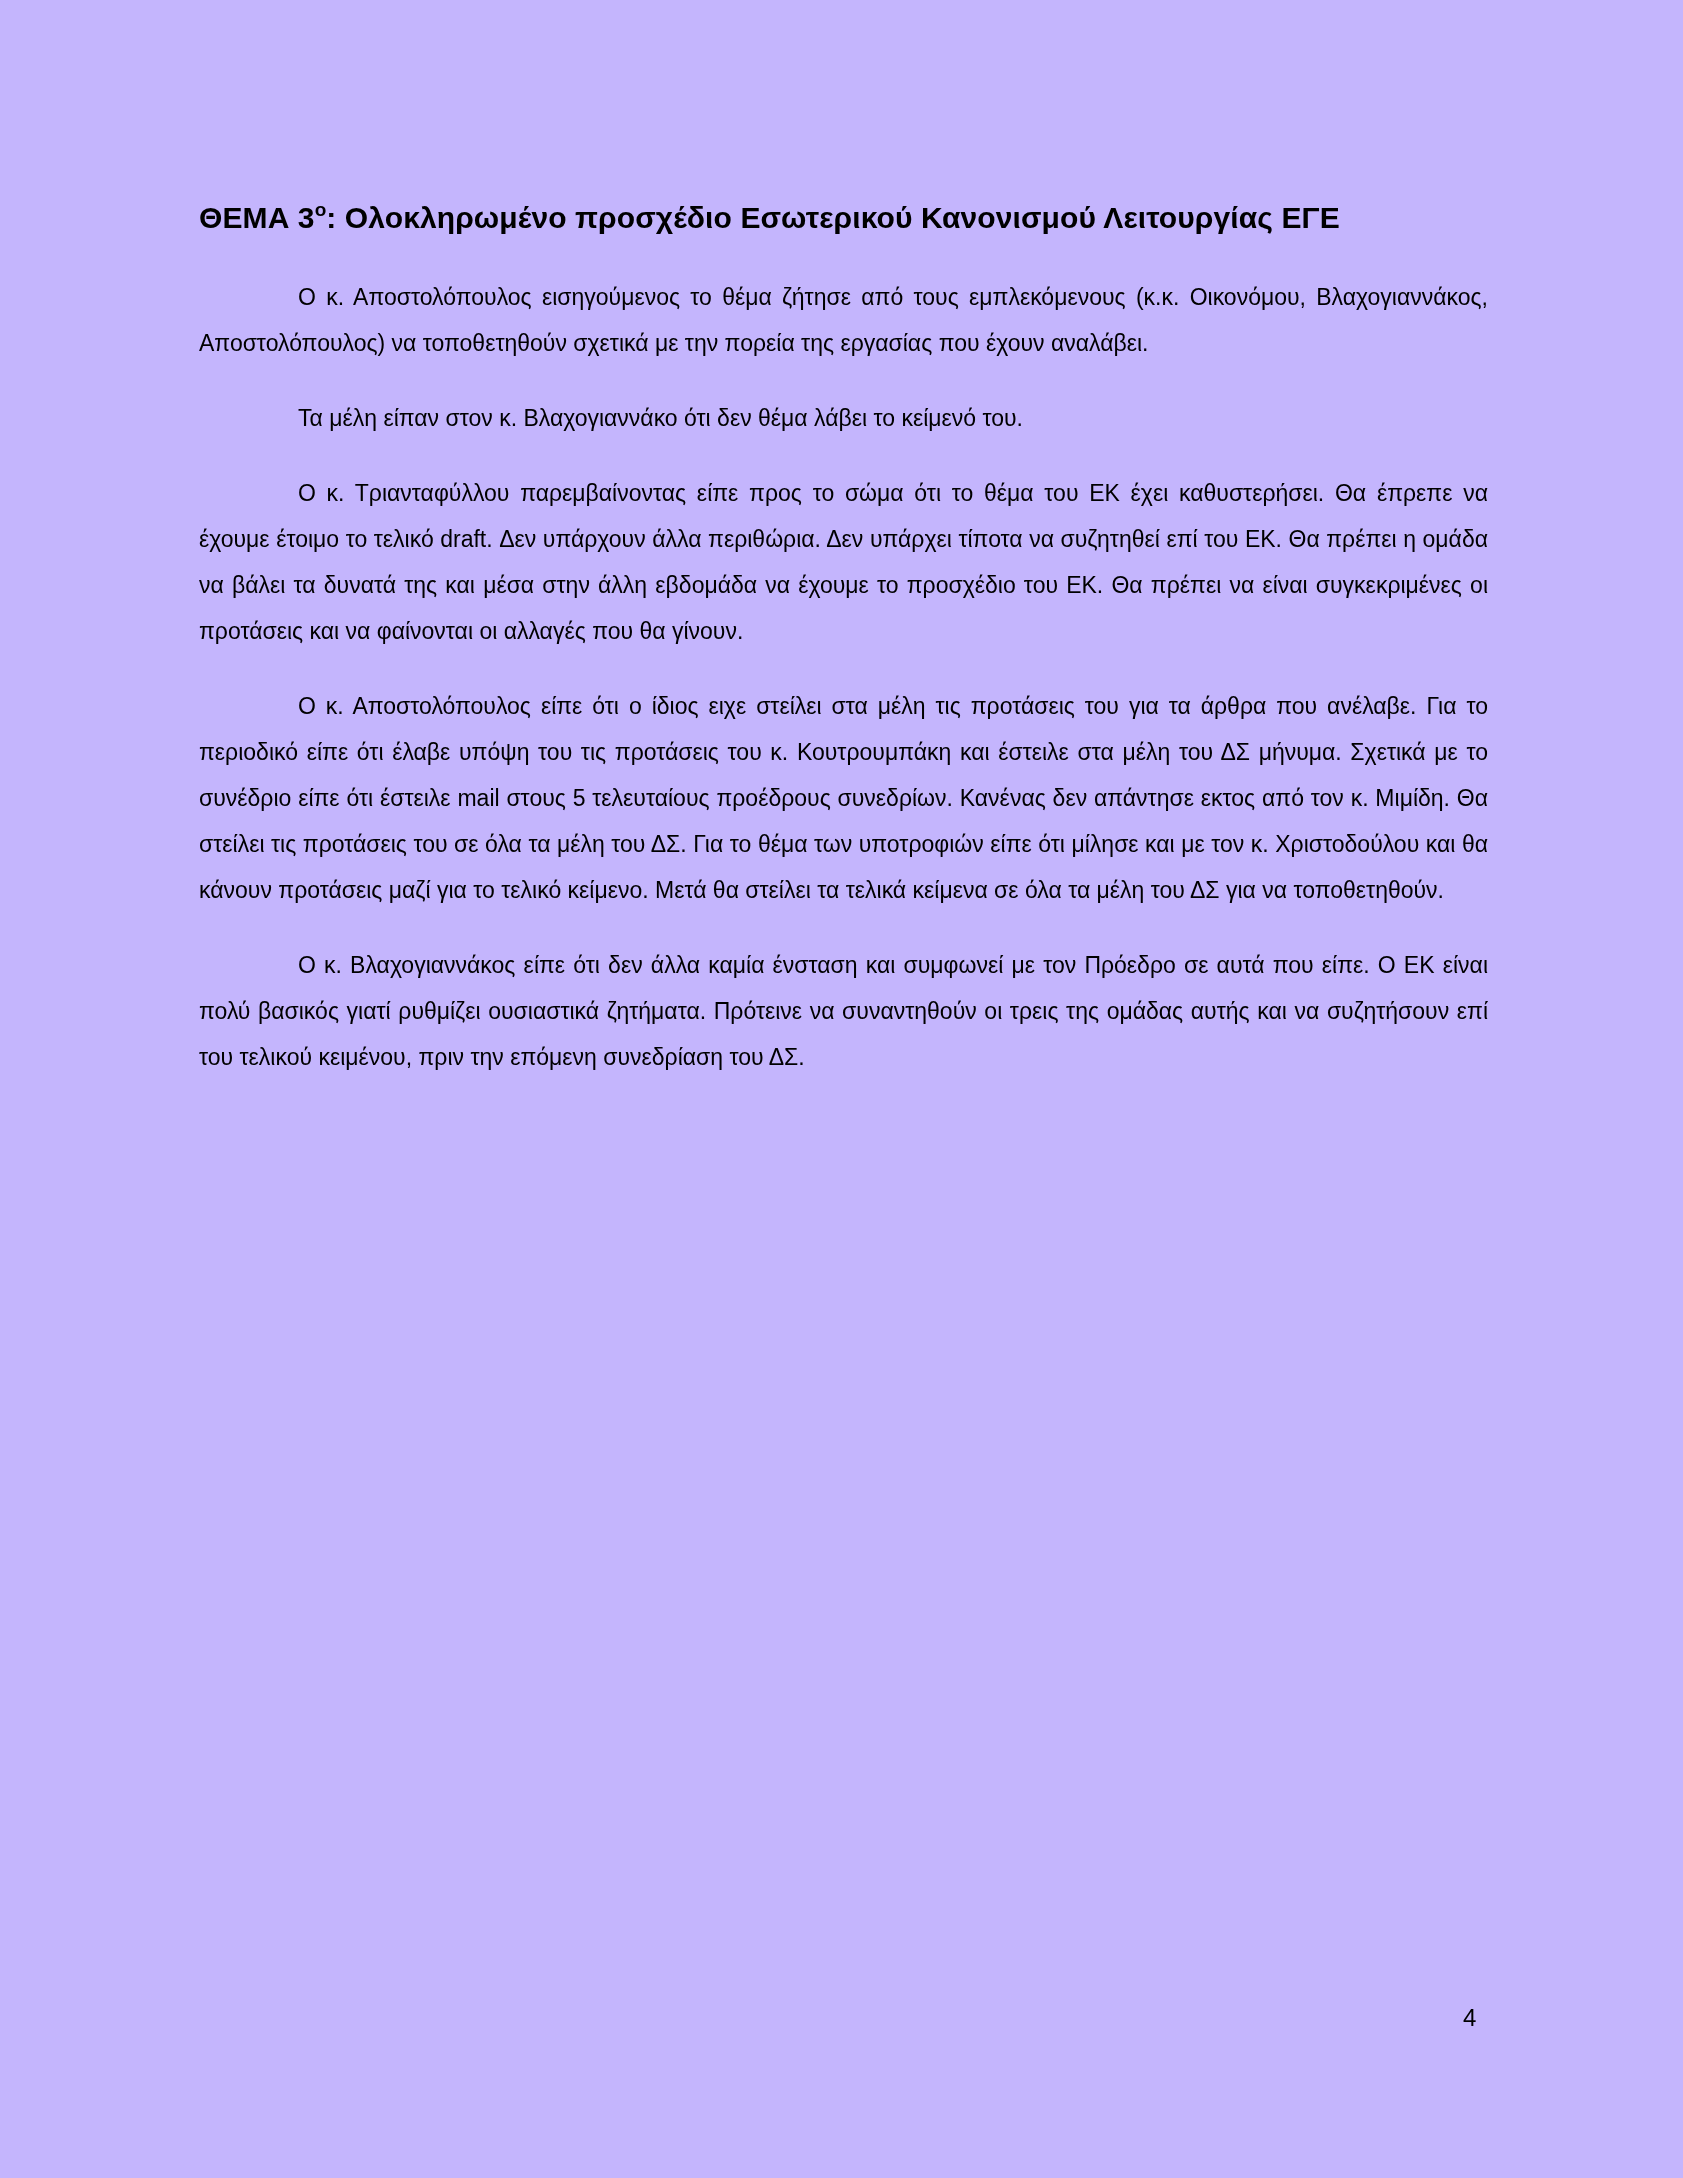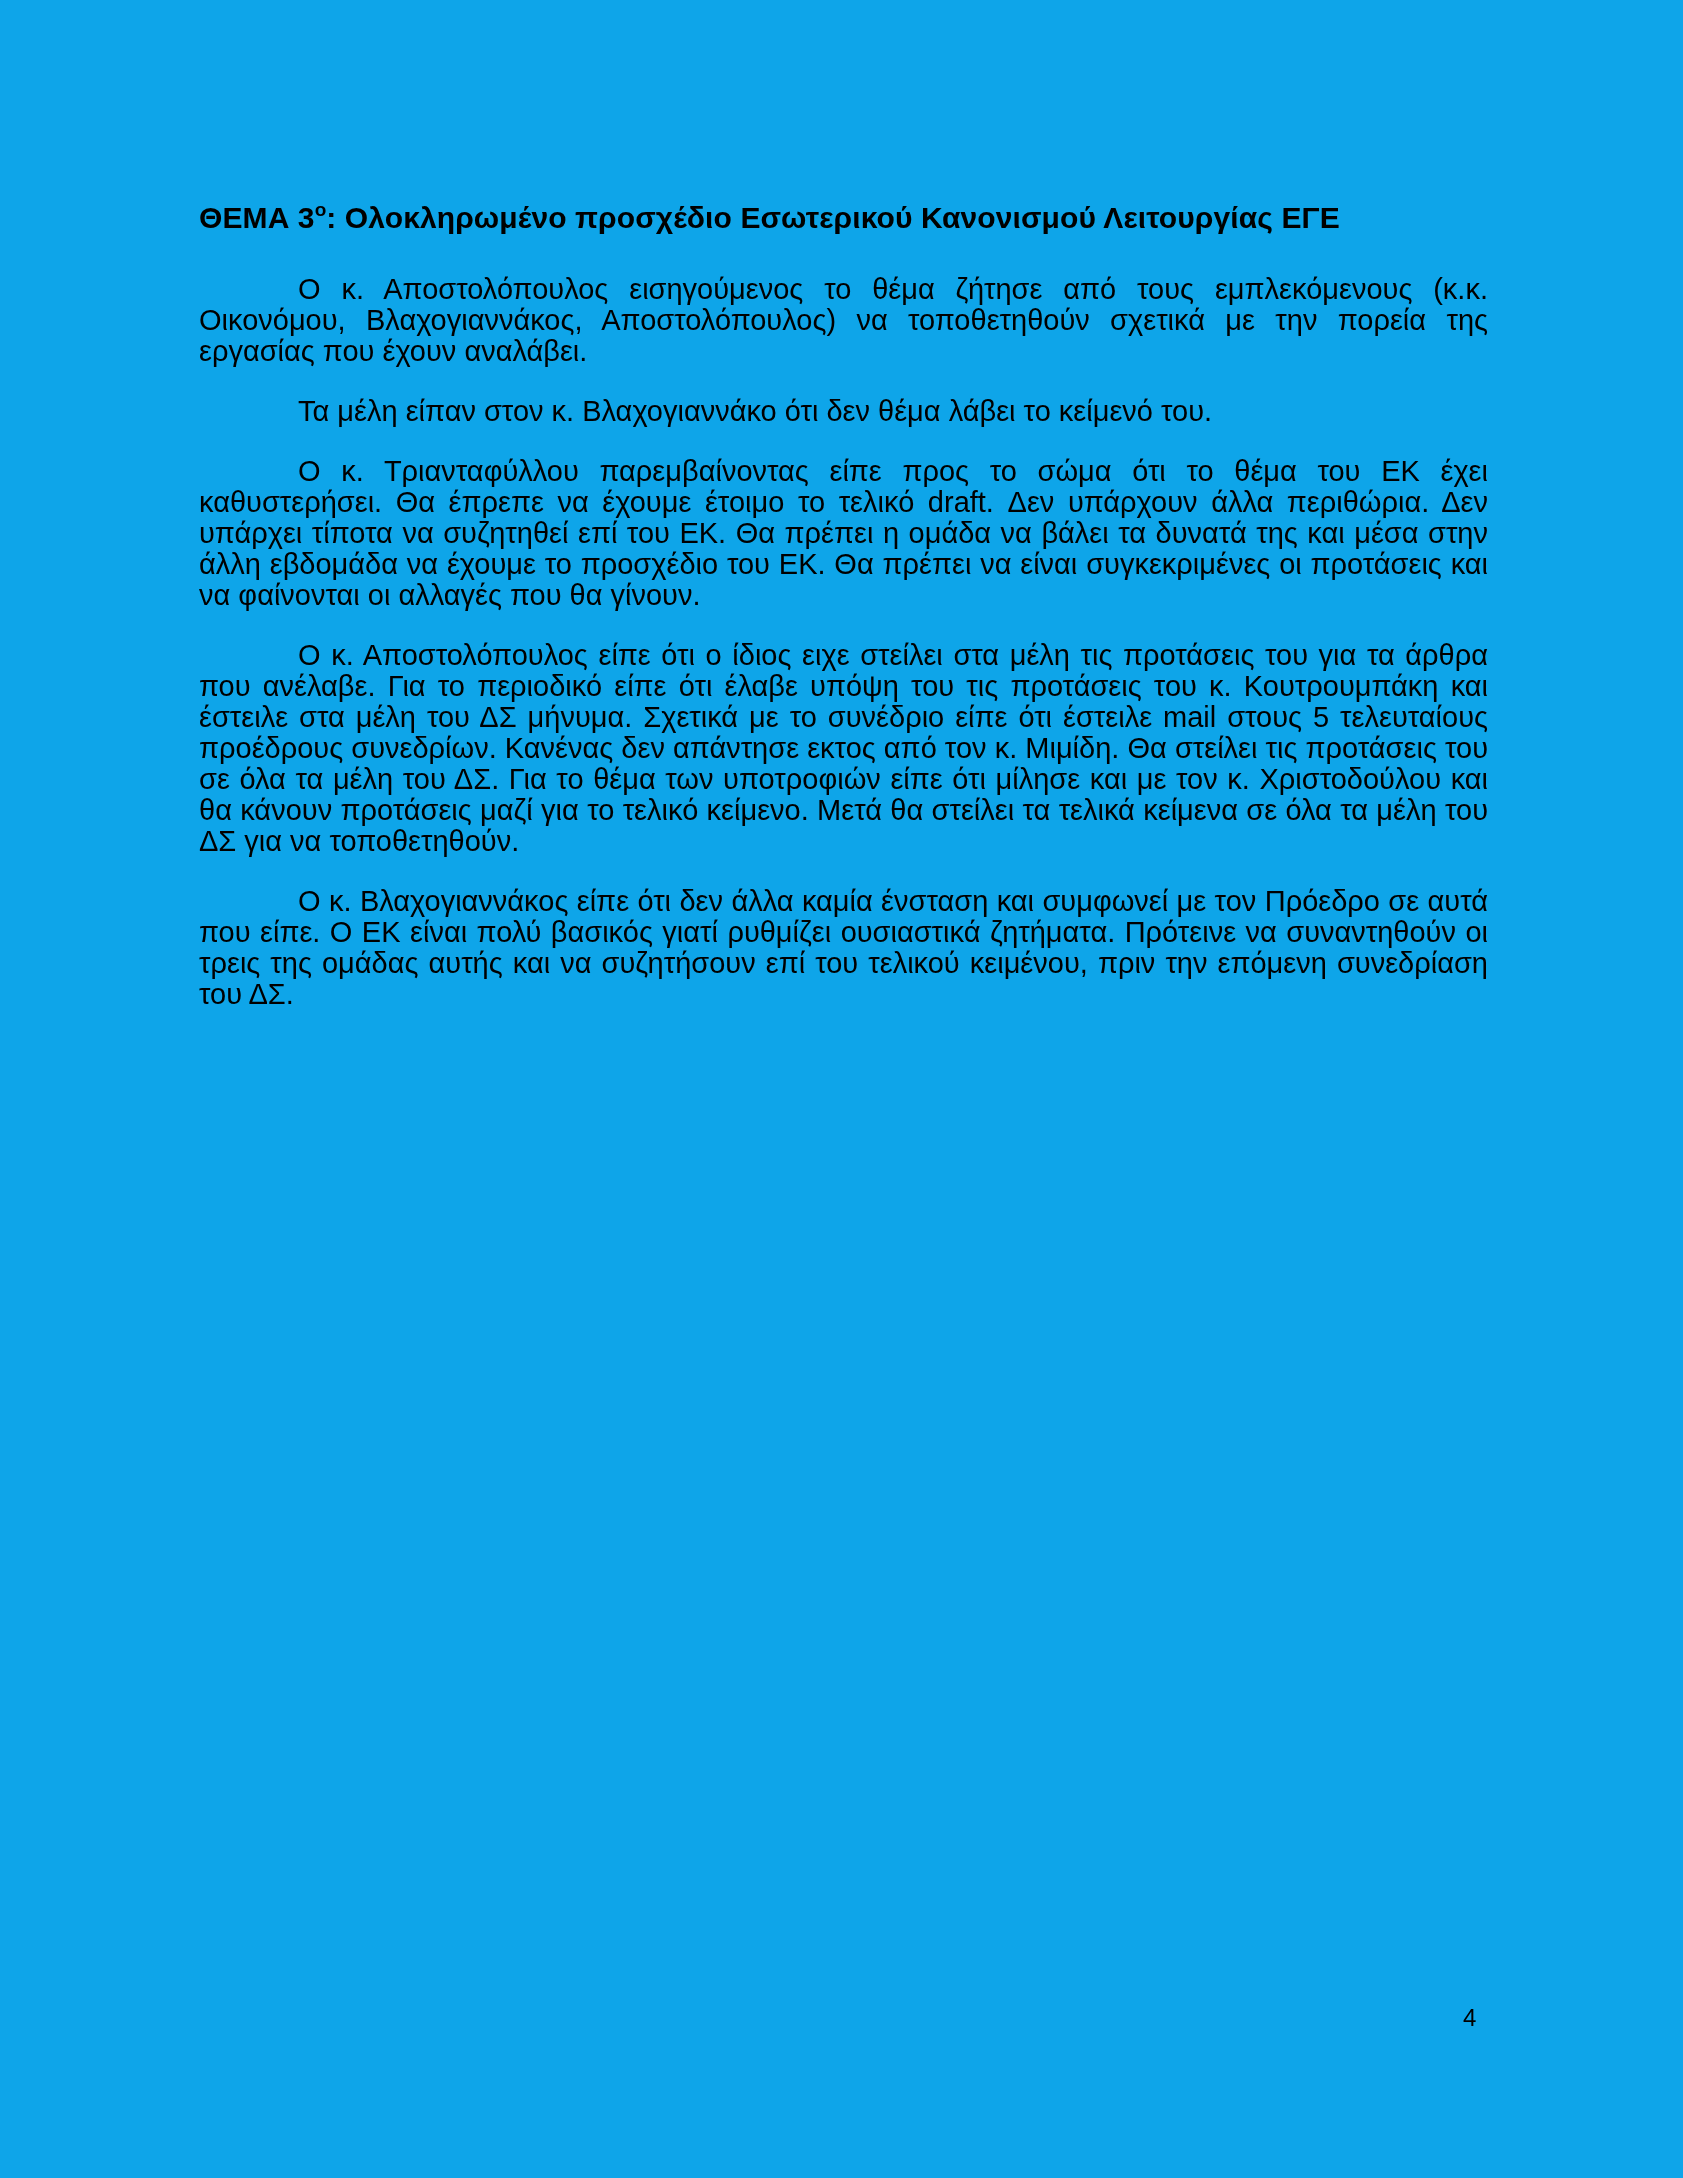--- a/index.html
+++ b/index.html
@@ -14,21 +14,21 @@
       overflow: hidden;
       color: #000000;
       font-family: "Liberation Sans", sans-serif;
     }
     .page {
       position: absolute;
       left: 0;
       top: 0;
       width: 1683px;
       height: 2178px;
-      background: #0ea5e9;
+      background: #c4b5fd;
     }
     .content {
       position: absolute;
       left: 199px;
       top: 194px;
       width: 1289px;
     }
     .heading {
       font-family: "Liberation Sans", sans-serif;
       font-weight: bold;
@@ -38,22 +38,22 @@
       white-space: nowrap;
       letter-spacing: 0.1px;
     }
     .heading sup {
       font-size: 19px;
       line-height: 0;
       vertical-align: 12px;
     }
     .para {
       font-family: "Liberation Sans", sans-serif;
-      font-size: 29px;
-      line-height: 31px;
+      font-size: 23px;
+      line-height: 46px;
       text-align: justify;
       text-indent: 99px;
       margin: 0 0 29px 0;
     }
     .page-number {
       position: absolute;
       left: 1463px;
       top: 2004px;
       font-family: "Liberation Sans", sans-serif;
       font-size: 24px;

